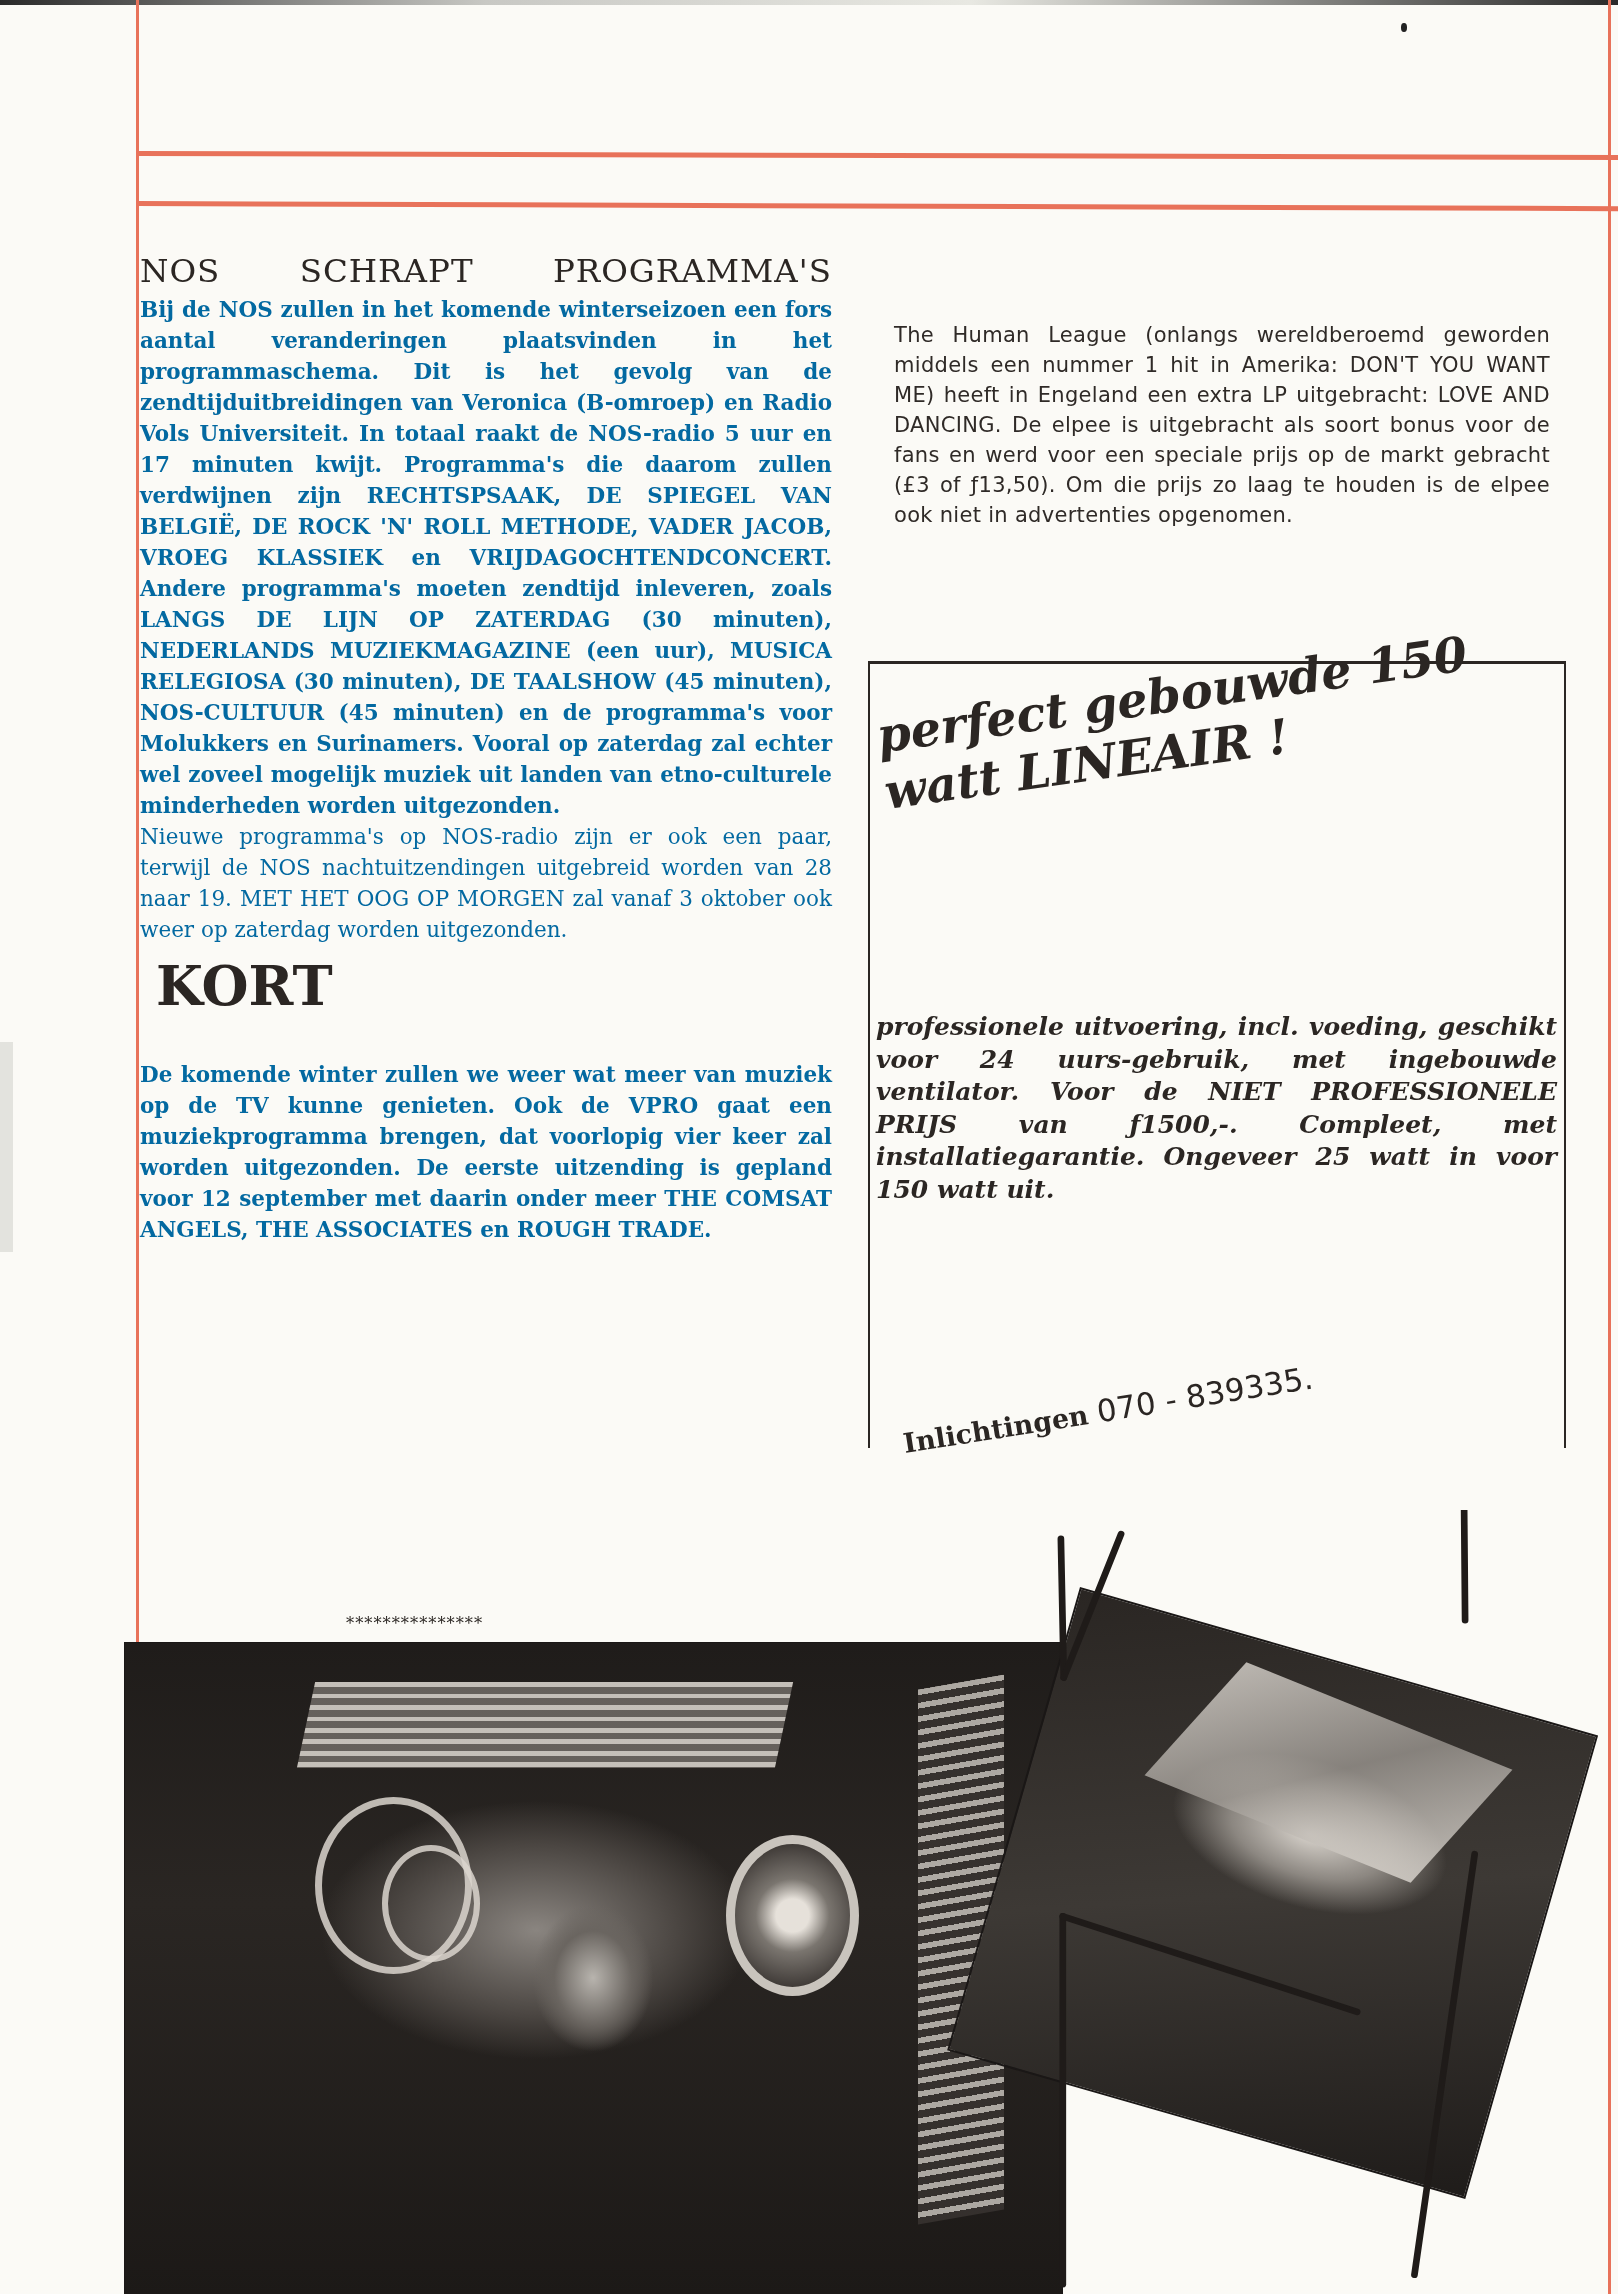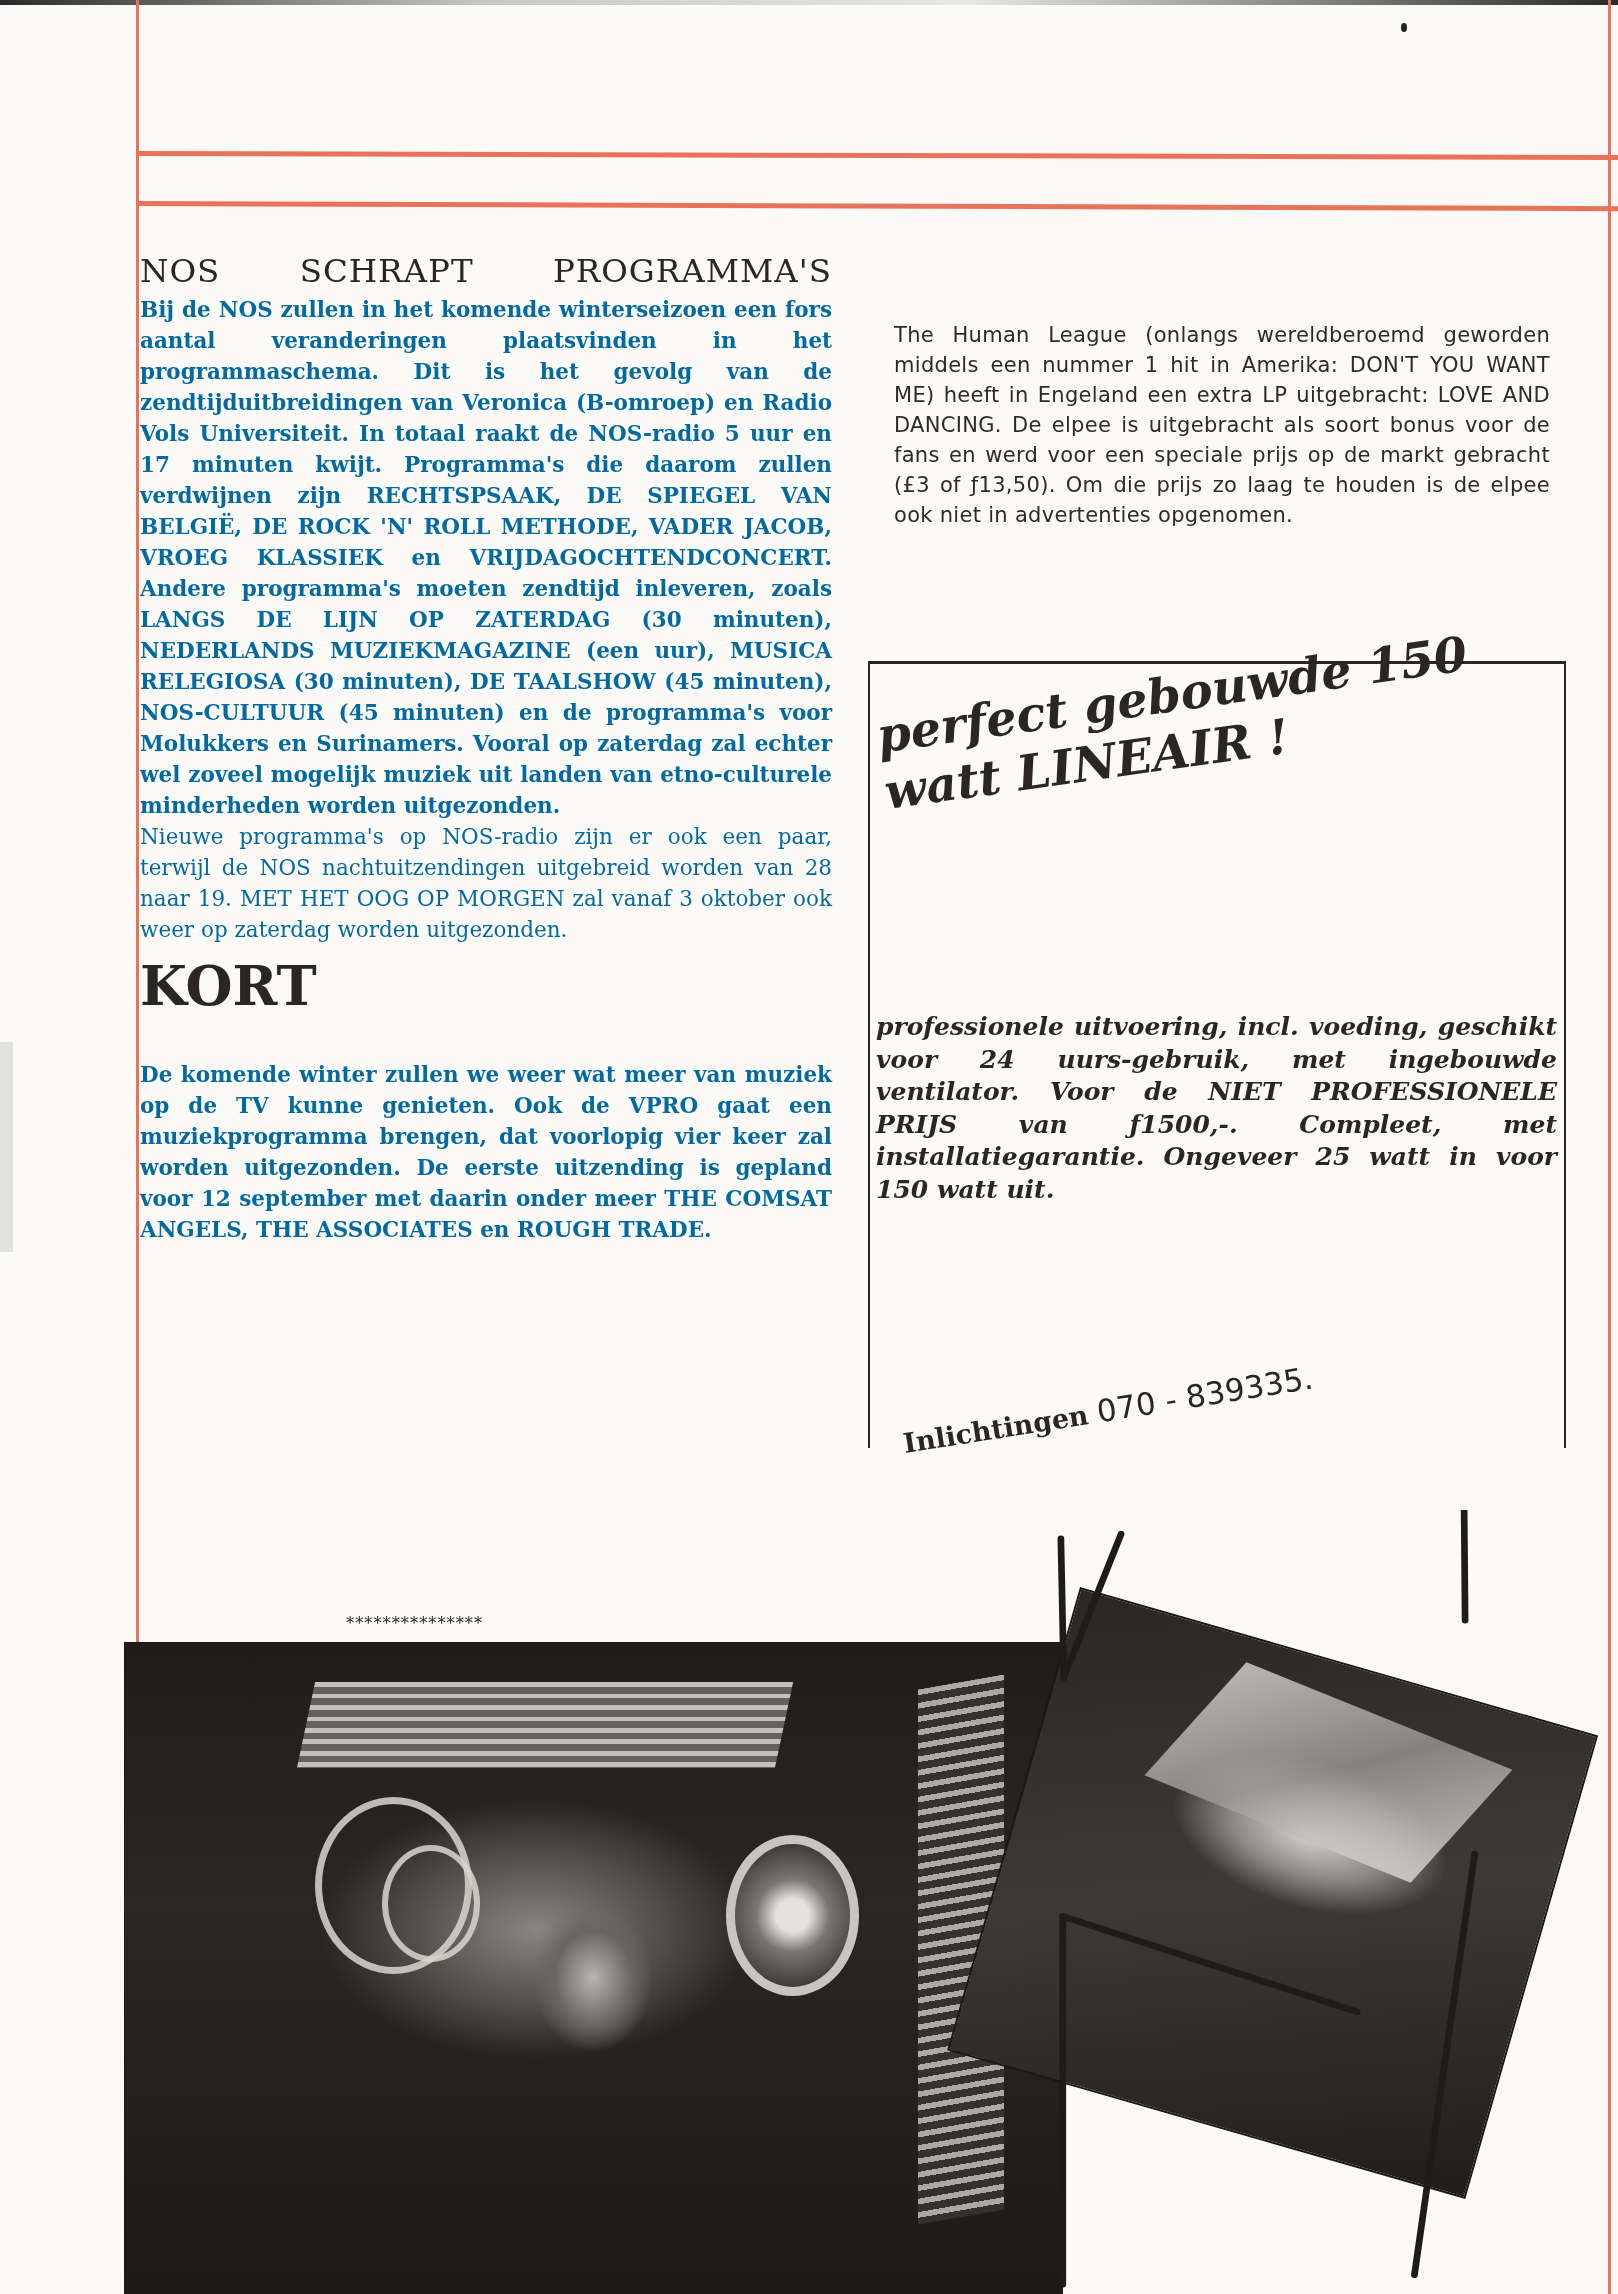--- a/index.html
+++ b/index.html
@@ -101,21 +101,21 @@
 <div class="abs red-v-right"></div>
 <div class="abs red-h1"></div>
 <div class="abs red-h2"></div>
 <div class="abs speck" style="left:1401px; top:23px;"></div>
 <div class="abs gray-smudge"></div>
 
 <div class="abs col-left">
   <h1 class="headline">NOS SCHRAPT PROGRAMMA'S</h1>
   <p class="body-text bold" style="margin-top:1.9px;">Bij de NOS zullen in het komende winterseizoen een fors aantal veranderingen plaatsvinden in het programmaschema. Dit is het gevolg van de zendtijduitbreidingen van Veronica (B-omroep) en Radio Vols Universiteit. In totaal raakt de NOS-radio 5 uur en 17 minuten kwijt. Programma's die daarom zullen verdwijnen zijn RECHTSPSAAK, DE SPIEGEL VAN BELGIË, DE ROCK 'N' ROLL METHODE, VADER JACOB, VROEG KLASSIEK en VRIJDAGOCHTENDCONCERT. Andere programma's moeten zendtijd inleveren, zoals LANGS DE LIJN OP ZATERDAG (30 minuten), NEDERLANDS MUZIEKMAGAZINE (een uur), MUSICA RELEGIOSA (30 minuten), DE TAALSHOW (45 minuten), NOS-CULTUUR (45 minuten) en de programma's voor Molukkers en Surinamers. Vooral op zaterdag zal echter wel zoveel mogelijk muziek uit landen van etno-culturele minderheden worden uitgezonden.</p>
   <p class="body-text">Nieuwe programma's op NOS-radio zijn er ook een paar, terwijl de NOS nachtuitzendingen uitgebreid worden van 28 naar 19. MET HET OOG OP MORGEN zal vanaf 3 oktober ook weer op zaterdag worden uitgezonden.</p>
-  <h2 class="kort" style="margin-top:13.4px;">KORT</h2>
+  <h2 class="kort" style="margin-top:13.4px;margin-left:16px;">KORT</h2>
   <p class="body-text bold" style="margin-top:44px;">De komende winter zullen we weer wat meer van muziek op de TV kunne genieten. Ook de VPRO gaat een muziekprogramma brengen, dat voorlopig vier keer zal worden uitgezonden. De eerste uitzending is gepland voor 12 september met daarin onder meer THE COMSAT ANGELS, THE ASSOCIATES en ROUGH TRADE.</p>
 </div>
 <div class="abs stars">***************</div>
 
 <div class="abs col-right">
   <p class="body-light">The Human League (onlangs wereldberoemd geworden middels een nummer 1 hit in Amerika: DON'T YOU WANT ME) heeft in Engeland een extra LP uitgebracht: LOVE AND DANCING. De elpee is uitgebracht als soort bonus voor de fans en werd voor een speciale prijs op de markt gebracht (£3 of ƒ13,50). Om die prijs zo laag te houden is de elpee ook niet in advertenties opgenomen.</p>
 </div>
 
 <div class="abs ad-box"></div>
 <div class="abs ad-headline">

